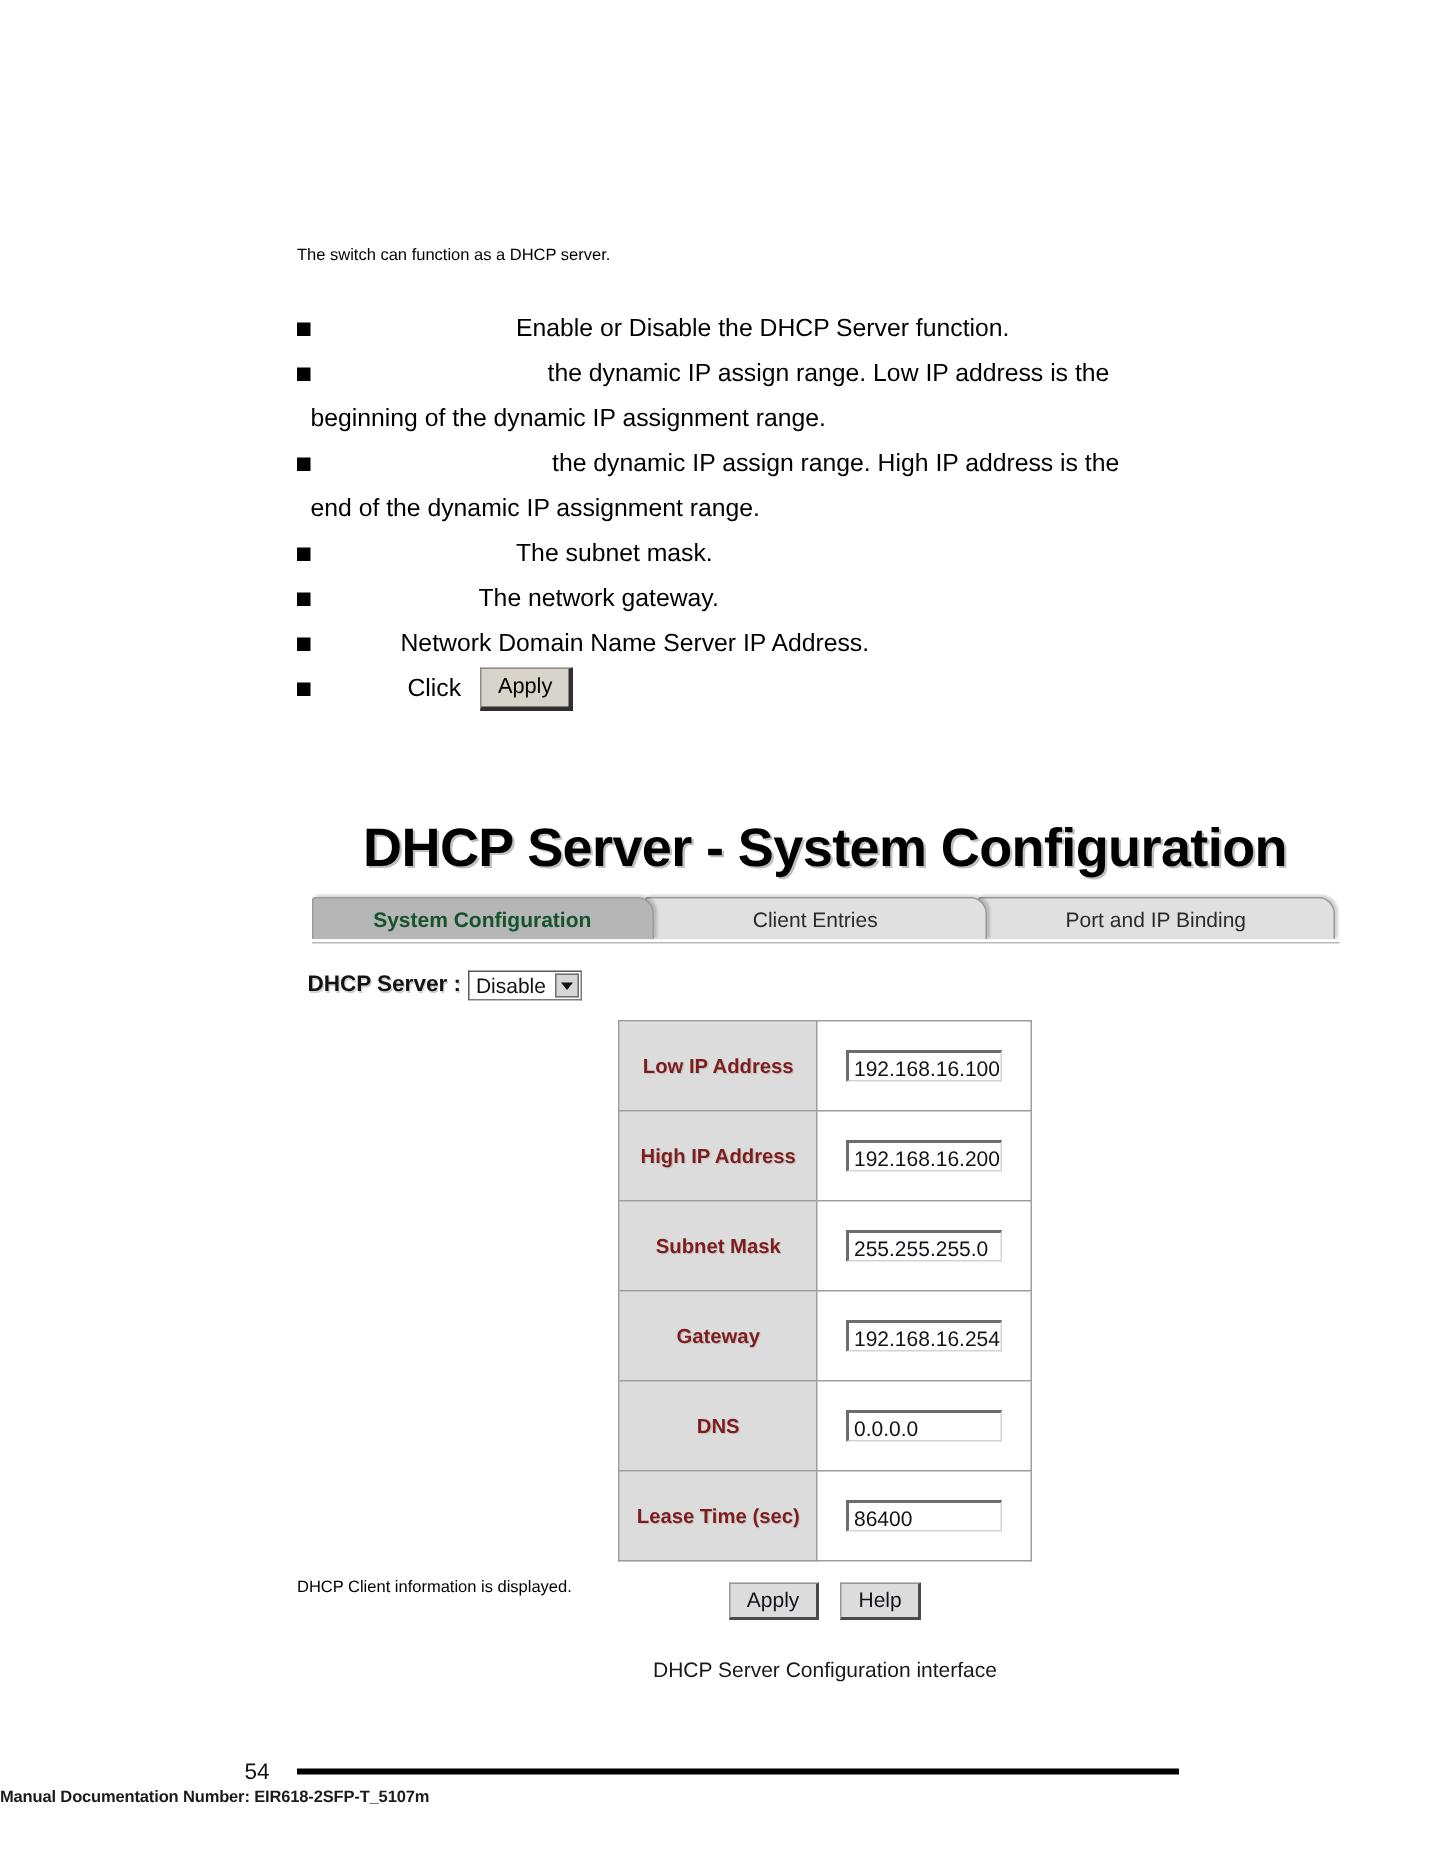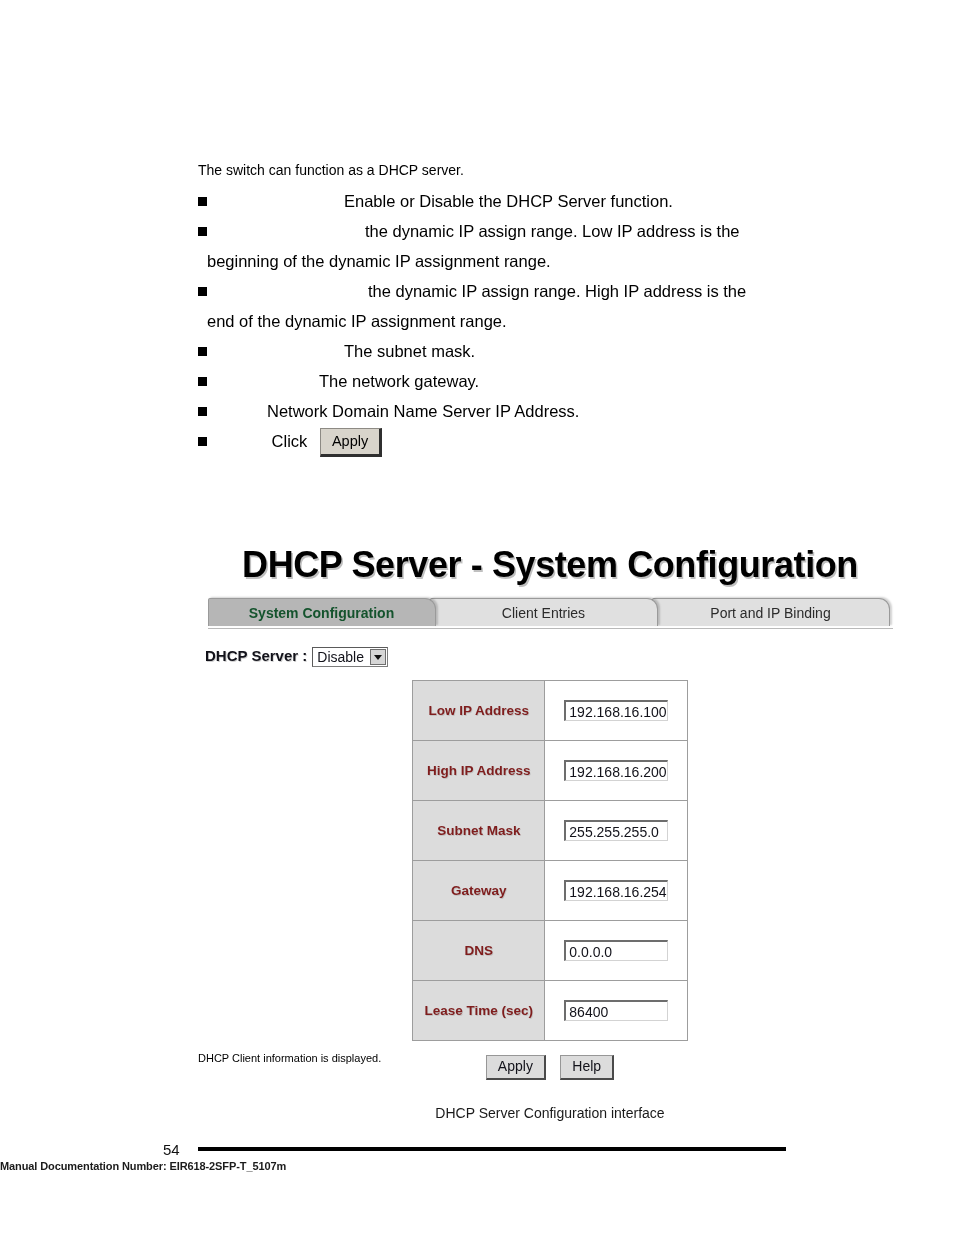--- a/index.html
+++ b/index.html
@@ -17,24 +17,24 @@
   }
 
   
   .doc-body {
     position: absolute;
     left: 198px;
     top: 155px;
     width: 620px;
   }
   .intro-line {
-    font-size: 14px;
+    font-size: 11px;
     line-height: 30px;
     color: #000;
-    margin-bottom: 1px;
+    margin-bottom: 19px;
   }
   .bullet-row {
     display: flex;
     align-items: flex-start;
     font-size: 16.5px;
     line-height: 30px;
   }
   .bullet-mark {
     width: 9px;
     height: 9px;
@@ -291,21 +291,21 @@
     top: 1044px;
     font-size: 11px;
     line-height: 28px;
     color: #000;
   }
 
   
   .footer {
     position: absolute;
     left: 0;
-    top: 1140px;
+    top: 1172px;
     width: 954px;
     height: 60px;
   }
   .page-num {
     position: absolute;
     left: 163px;
     top: 1px;
     font-size: 15px;
     color: #111;
     font-family: "Liberation Sans", sans-serif;

